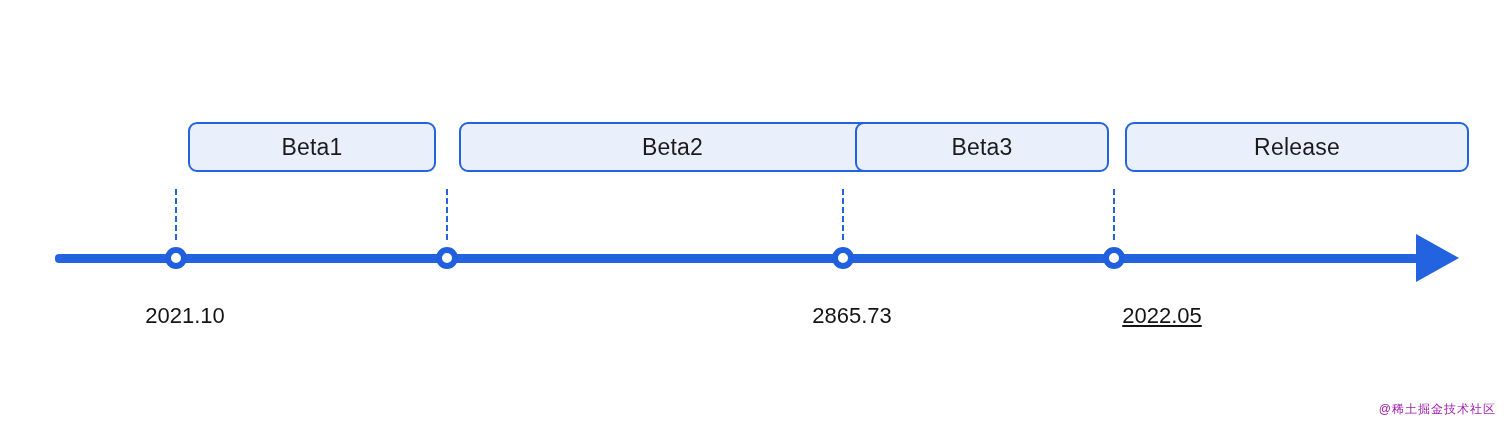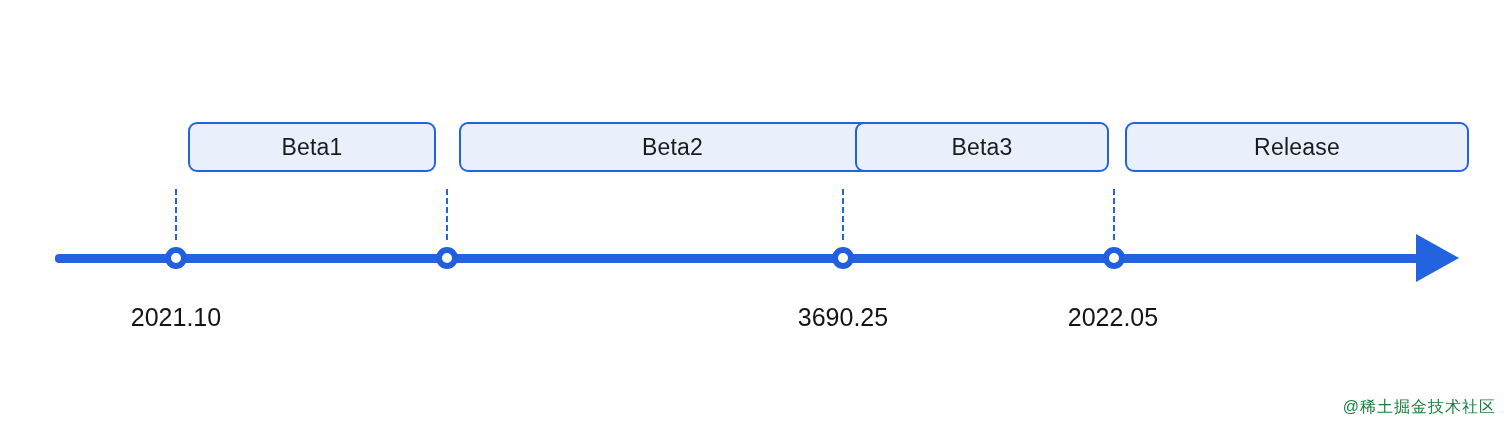--- a/index.html
+++ b/index.html
@@ -71,35 +71,36 @@
   .marker-1 { left: 165px; }
   .marker-2 { left: 436px; }
   .marker-3 { left: 832px; }
   .marker-4 { left: 1103px; }
 
   
   .date-label {
     position: absolute;
     top: 303px;
     transform: translateX(-50%);
-    font-size: 25px;
+    font-size: 22px;
     color: #141414;
     white-space: nowrap;
+    margin-left: 9px;
   }
   .date-1 { left: 176px; }
   .date-2 { left: 446px; }
   .date-3 { left: 843px; }
-  .date-4 { left: 1113px; }
+  .date-4 { left: 1153px; text-decoration: underline; }
 
   
   .watermark {
     position: absolute;
     right: 16px; bottom: 10px;
-    font-size: 16px;
-    color: #15803d;
+    font-size: 12px;
+    color: #a21caf;
     letter-spacing: 1px;
   }
 </style>
 </head>
 <body>
 
 <div class="canvas">
 
   <div class="phase-box box-1">
     <span>Beta1</span>
@@ -121,18 +122,18 @@
 
   <div class="axis-line"></div>
   <div class="arrow-head"></div>
 
   <div class="marker marker-1"></div>
   <div class="marker marker-2"></div>
   <div class="marker marker-3"></div>
   <div class="marker marker-4"></div>
 
   <div class="date-label date-1">2021.10</div>
-  <div class="date-label date-3">3690.25</div>
+  <div class="date-label date-3">2865.73</div>
   <div class="date-label date-4">2022.05</div>
 
   <div class="watermark">@稀土掘金技术社区</div>
 
 </div>
 
 </body></html>

